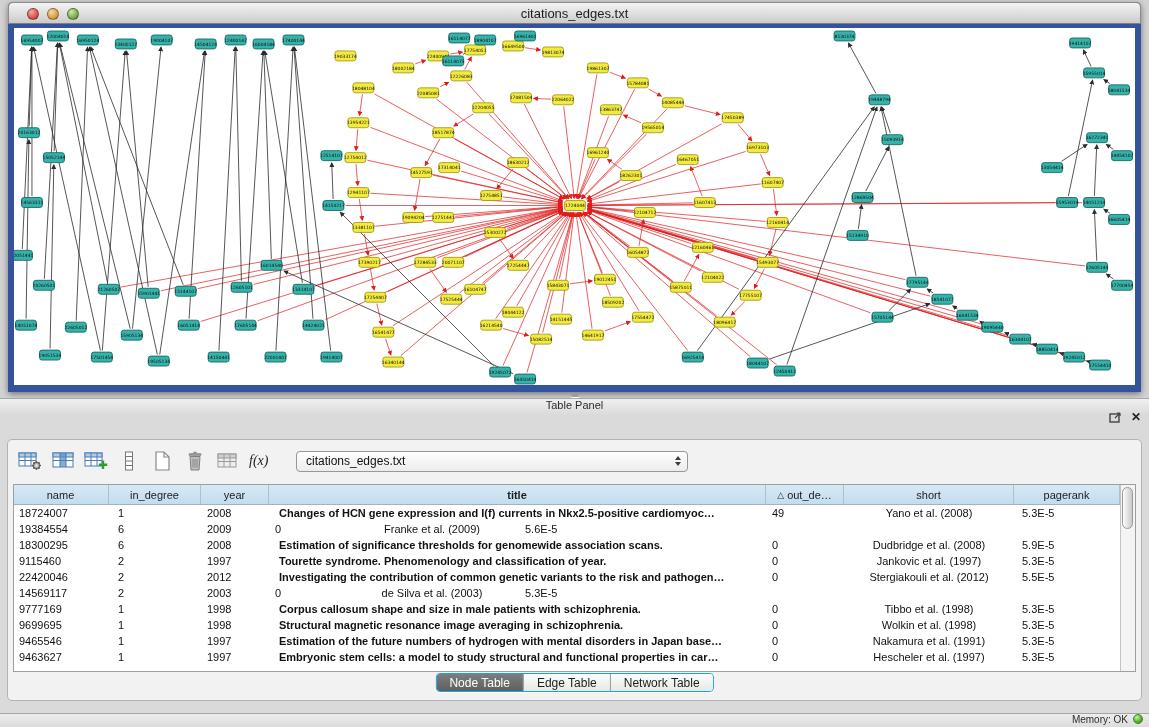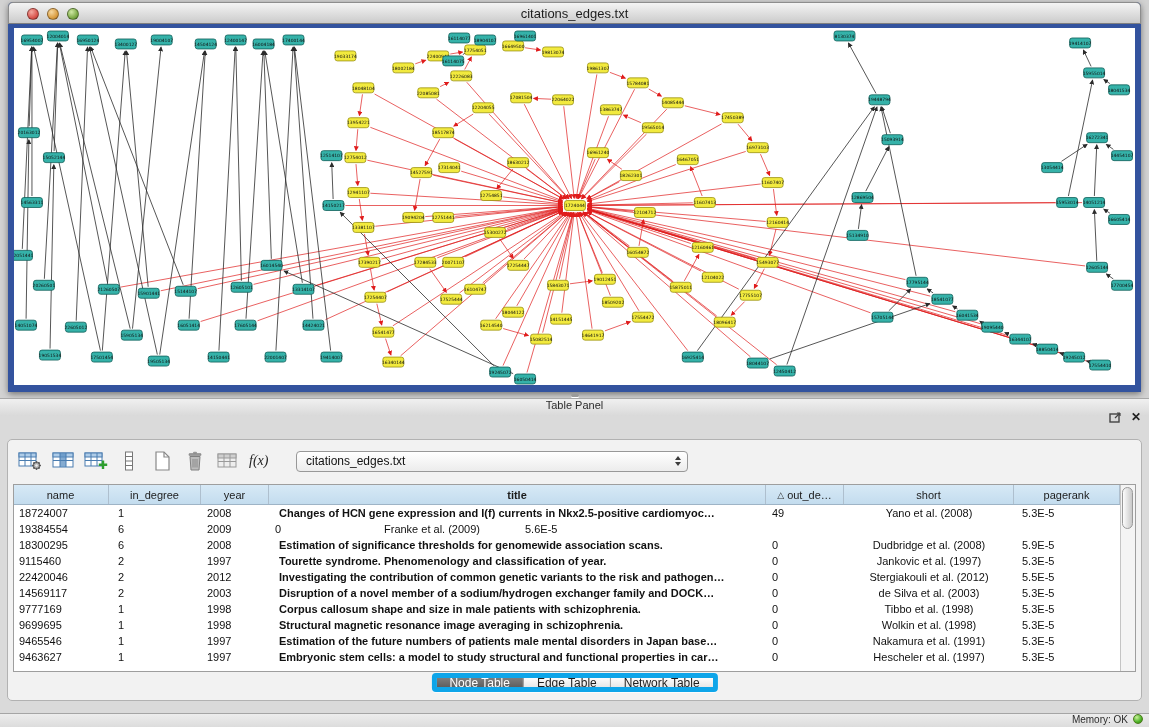--- a/index.html
+++ b/index.html
@@ -97,21 +97,21 @@
   .c0{ width:96px; } .c1{ width:92px; } .c2{ width:68px; } .c3{ width:497px;font-weight:bold; }
   .c4{ width:78px; } .c5{ width:170px; } .c6{ width:106px; }
   .tc.c1{ padding-left:9px; } .tc.c3{ padding-left:10px; } .tc.c6{ padding-left:8px; }
   .tc.c5{ text-align:center; padding-left:0; }
   .vscroll{ width:15px; border-left:1px solid #c4c4c4; background:#f4f4f4; position:relative; }
   .vthumb{ position:absolute; left:1px; top:2px; width:11px; height:42px; border:1px solid #9a9a9a; border-radius:6px;
     background:linear-gradient(90deg,#fdfdfd,#c9c9c9); }
 
   
   .tabs{ position:absolute; bottom:8px; left:50%; transform:translateX(-50%);
-    display:flex; height:19px; border:5px solid #0ea5e9; border-radius:4px; overflow:hidden;
+    display:flex; height:19px; border:1px solid #0ea5e9; border-radius:4px; overflow:hidden;
     background:#f4f4f4; box-shadow:0 1px 0 rgba(255,255,255,.7); }
   .tab{ padding:0 13px; font-size:12px; color:#1e1e1e; display:flex; align-items:center;
     background:linear-gradient(#fdfdfd,#e7e7e7); border-left:1px solid #9a9a9a; }
   .tab:first-child{ border-left:none; }
   .tab.selected{ background:linear-gradient(#7d7d7d,var(--selected-tab,#5f5f5f)); color:#fff; }
 
   
   .status-bar{
     position:absolute; left:0; top:713px; width:1149px; height:22px;
     background:linear-gradient(#ededed,#d2d2d2); border-top:1px solid #a5a5a5;
@@ -1009,21 +1009,20 @@
               <div class="tc c2">2012</div>
               <div class="tc c3">Investigating the contribution of common genetic variants to the risk and pathogen…</div>
               <div class="tc c4">0</div>
               <div class="tc c5">Stergiakouli et al. (2012)</div>
               <div class="tc c6">5.5E-5</div>
             </div>
             <div class="trow">
               <div class="tc c0">14569117</div>
               <div class="tc c1">2</div>
               <div class="tc c2">2003</div>
-              <div class="tc c3">Disruption of a novel member of a sodium/hydrogen exchanger family and DOCK…</div>
               <div class="tc c4">0</div>
               <div class="tc c5">de Silva et al. (2003)</div>
               <div class="tc c6">5.3E-5</div>
             </div>
             <div class="trow">
               <div class="tc c0">9777169</div>
               <div class="tc c1">1</div>
               <div class="tc c2">1998</div>
               <div class="tc c3">Corpus callosum shape and size in male patients with schizophrenia.</div>
               <div class="tc c4">0</div>
@@ -1036,21 +1035,21 @@
               <div class="tc c2">1998</div>
               <div class="tc c3">Structural magnetic resonance image averaging in schizophrenia.</div>
               <div class="tc c4">0</div>
               <div class="tc c5">Wolkin et al. (1998)</div>
               <div class="tc c6">5.3E-5</div>
             </div>
             <div class="trow">
               <div class="tc c0">9465546</div>
               <div class="tc c1">1</div>
               <div class="tc c2">1997</div>
-              <div class="tc c3">Estimation of the future numbers of patients male mental disorders in Japan base…</div>
+              <div class="tc c3">Estimation of the future numbers of hydrogen with mental disorders in Japan base…</div>
               <div class="tc c4">0</div>
               <div class="tc c5">Nakamura et al. (1991)</div>
               <div class="tc c6">5.3E-5</div>
             </div>
             <div class="trow">
               <div class="tc c0">9463627</div>
               <div class="tc c1">1</div>
               <div class="tc c2">1997</div>
               <div class="tc c3">Embryonic stem cells: a model to study structural and functional properties in car…</div>
               <div class="tc c4">0</div>

